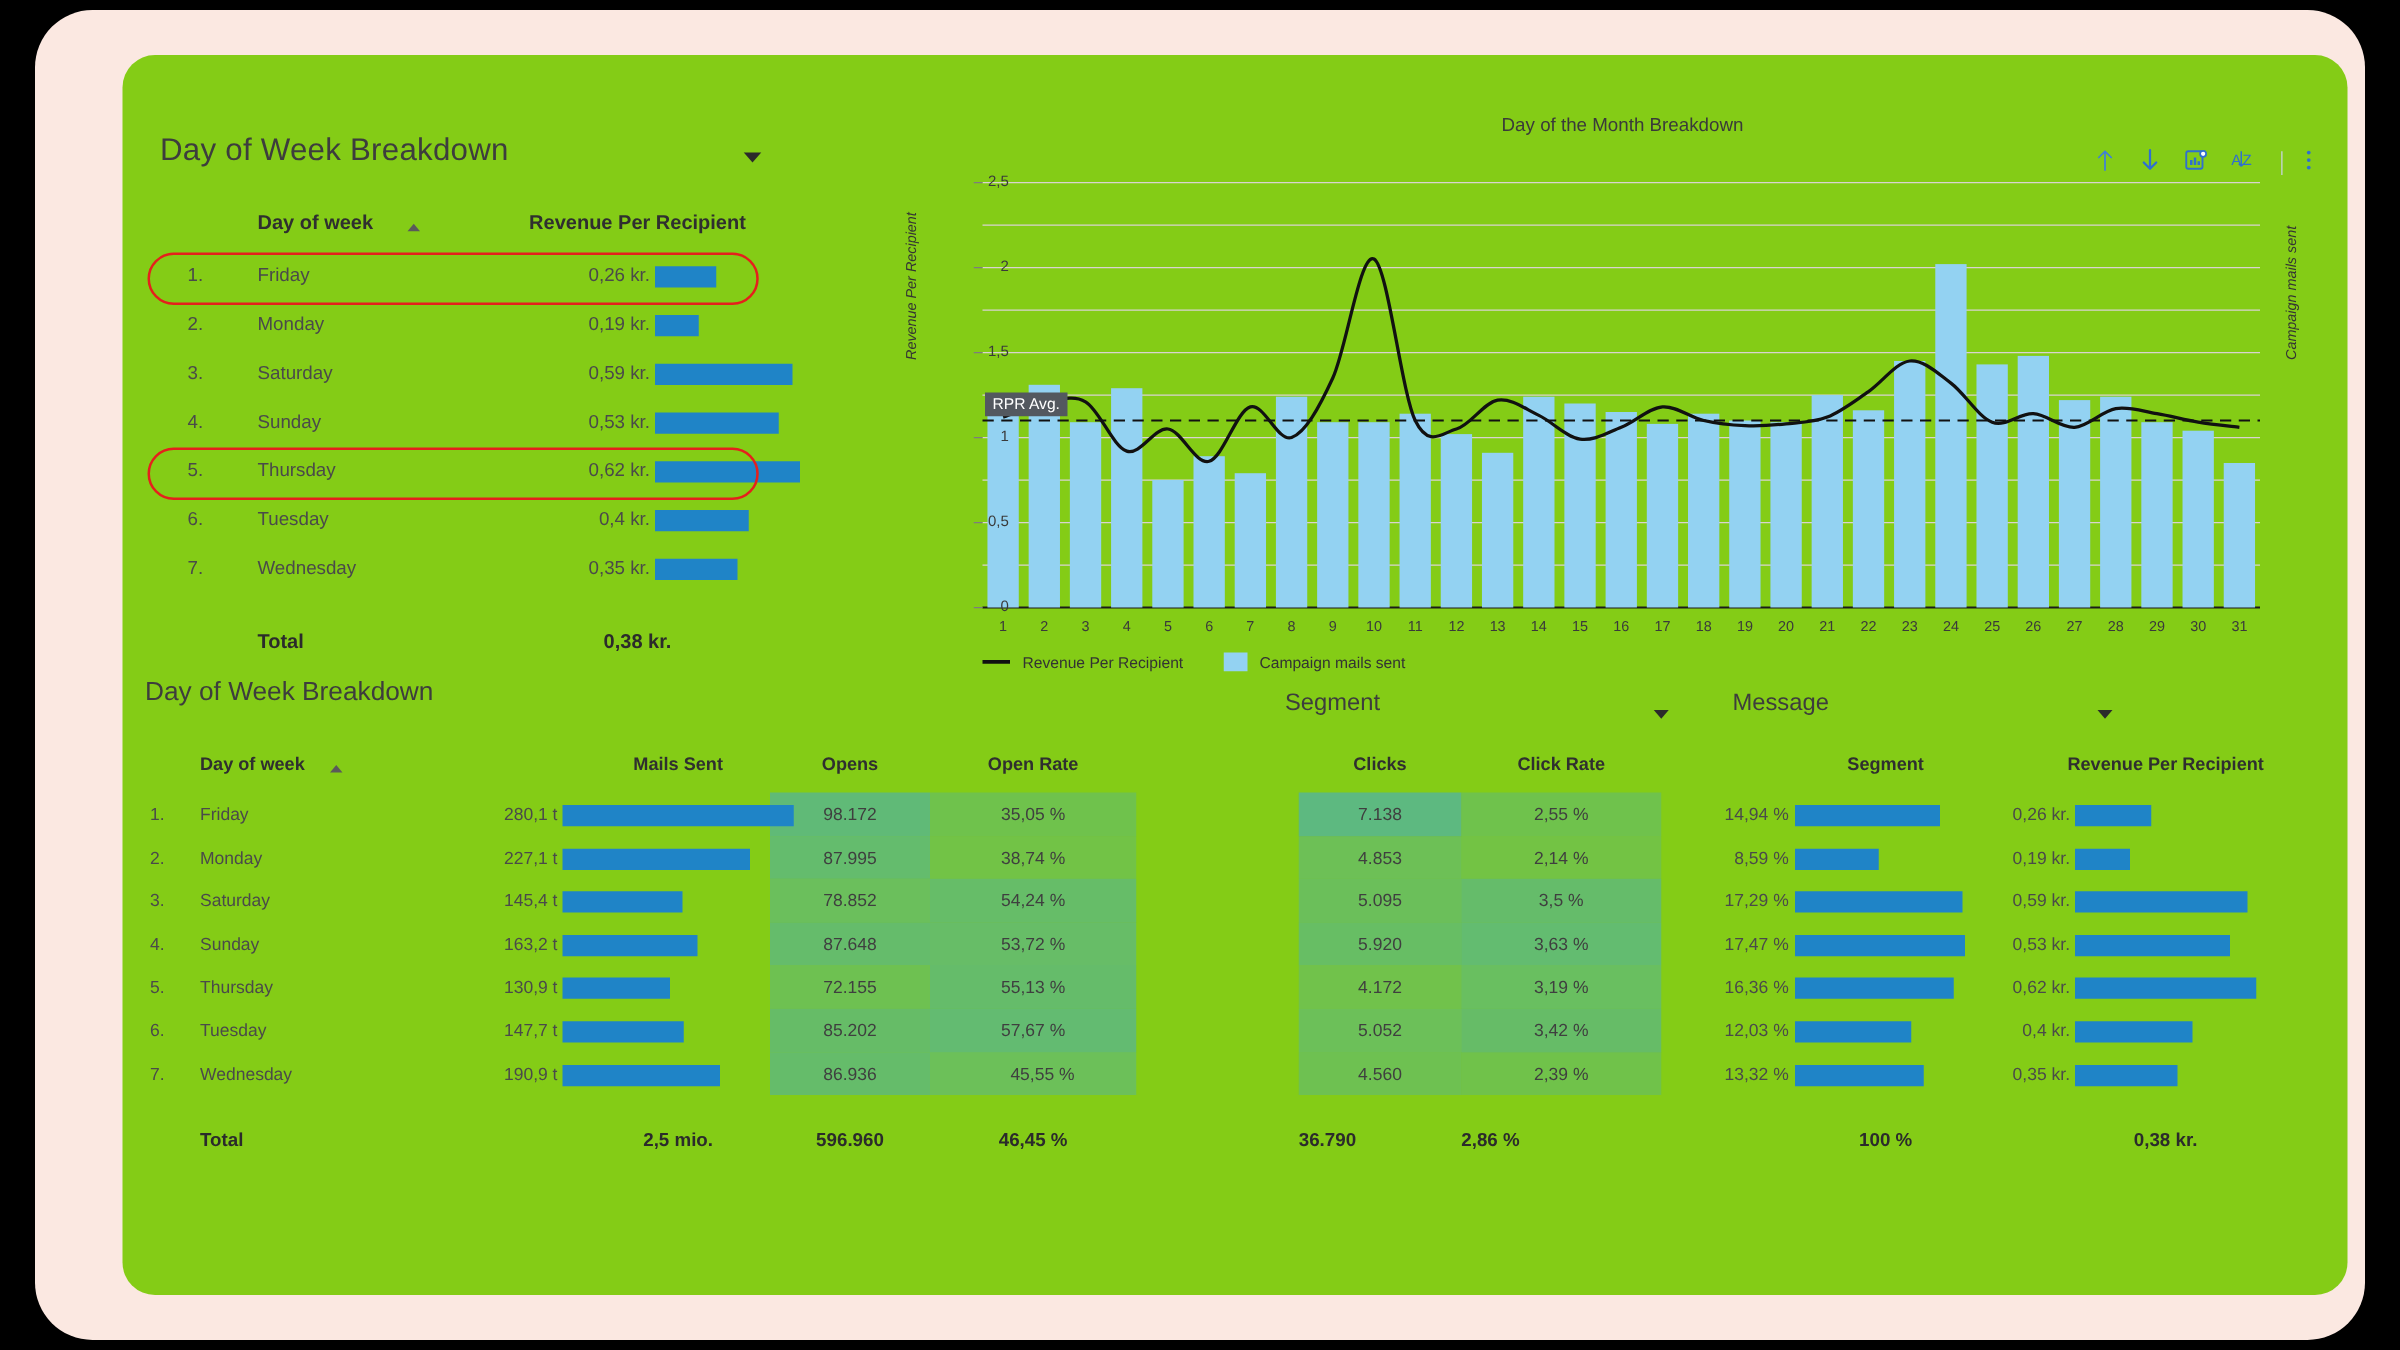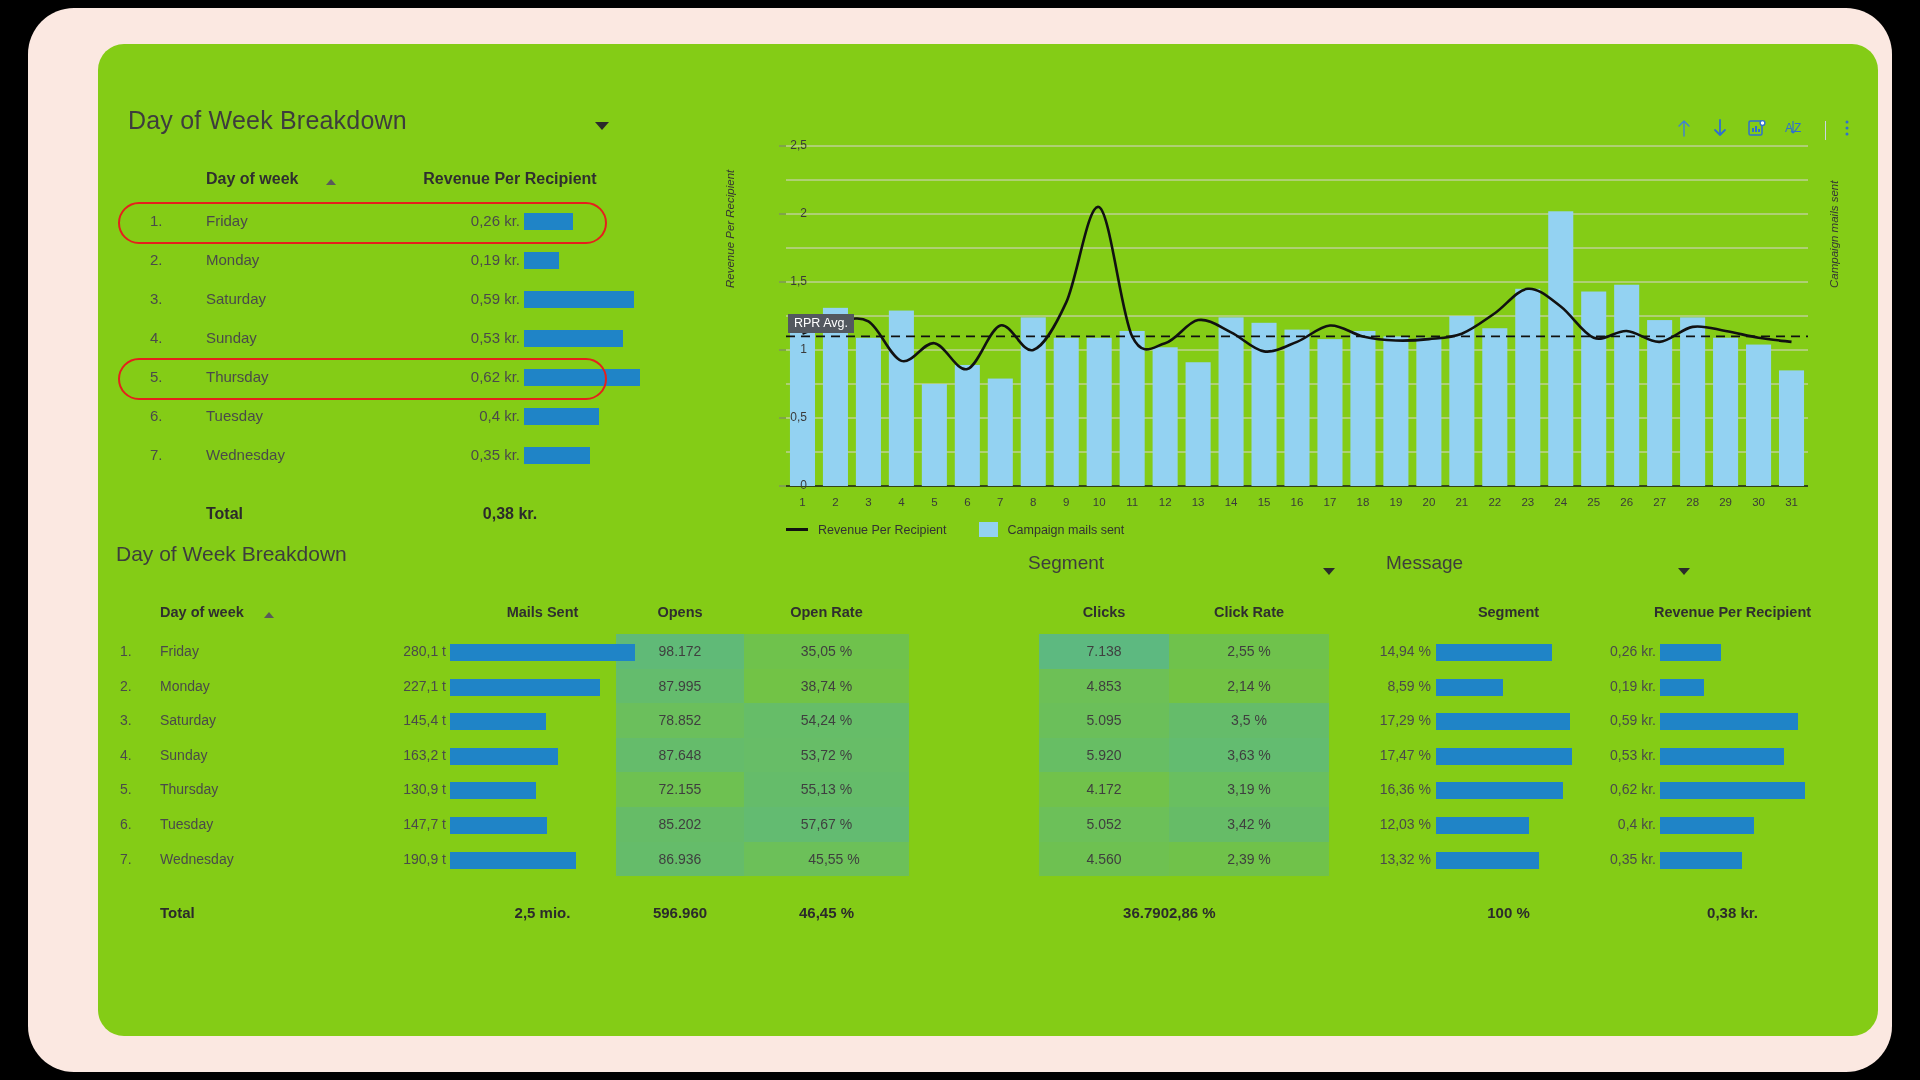--- a/index.html
+++ b/index.html
@@ -164,20 +164,21 @@
             <div class="tl-bar" style="width:65.53999999999999px"></div>
           </div>
         </div>
       <div class="tl-total">
         <div class="tl-total-lbl">Total</div>
         <div class="tl-total-val">0,38 kr.</div>
       </div>
     </div>
 
     <div class="chart">
+      <div class="chart-title">Day of the Month Breakdown</div>
 
       <div class="chart-tools">
         <span class="ic">
           <svg width="18" height="20" viewBox="0 0 18 20">
               <path d="M9 18V3M9 3 L4 8M9 3 L14 8" stroke="#3f7fd8" stroke-width="1.4" fill="none" stroke-linecap="round"></path>
             </svg>
         </span>
         <span class="ic">
           <svg width="18" height="20" viewBox="0 0 18 20">
               <path d="M9 2V17M9 17 L4 12M9 17 L14 12" stroke="#2f6fd0" stroke-width="1.8" fill="none" stroke-linecap="round"></path>
@@ -462,21 +463,21 @@
           <div class="bnum" style="left:1275px;top:9px;width:58px">13,32 %</div>
           <div class="bbar" style="left:1338px;top:10px;width:103.38499999999999px"></div>
           <div class="bnum" style="left:1500px;top:9px;width:58px">0,35 kr.</div>
           <div class="bbar" style="left:1562px;top:10px;width:81.925px"></div>
         </div>
         <div style="position: absolute; left: 0px; top: 300.2px; width: 1780px; height: 30px;">
           <div class="btot" style="left:62px;top:0">Total</div>
           <div class="btot" style="left:352px;top:0;width:185px;text-align:center">2,5 mio.</div>
           <div class="btot" style="left:518px;top:0;width:128px;text-align:center">596.960</div>
           <div class="btot" style="left:646px;top:0;width:165px;text-align:center">46,45 %</div>
-          <div class="btot" style="left:941px;top:0;width:130px;text-align:right">36.790</div>
+          <div class="btot" style="left:941px;top:0;width:130px;text-align:left">36.790</div>
           <div class="btot" style="left:1071px;top:0;width:160px;">2,86 %</div>
           <div class="btot" style="left:1318px;top:0;width:185px;text-align:center">100 %</div>
           <div class="btot" style="left:1522px;top:0;width:225px;text-align:center">0,38 kr.</div>
         </div>
       </div>
 
   </div>
 </div>
 
 </body></html>

